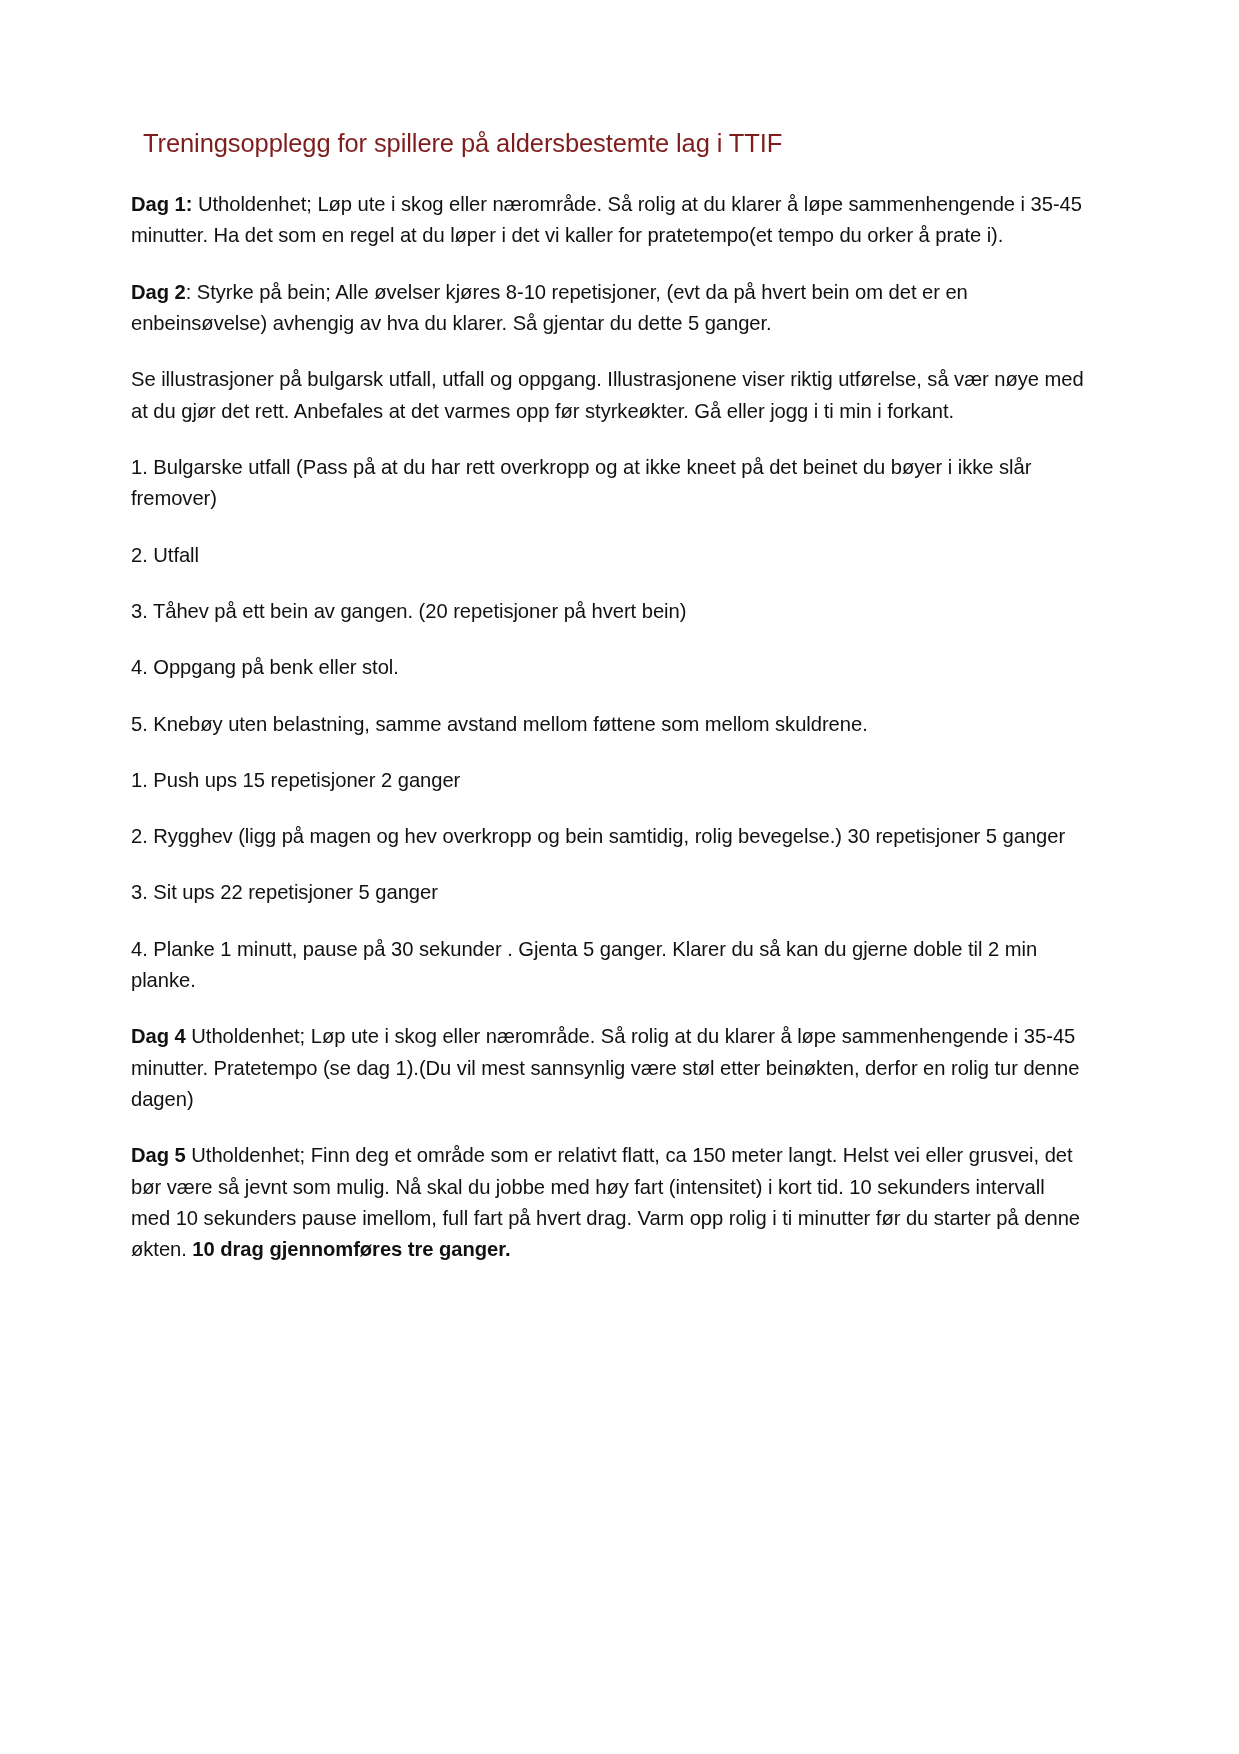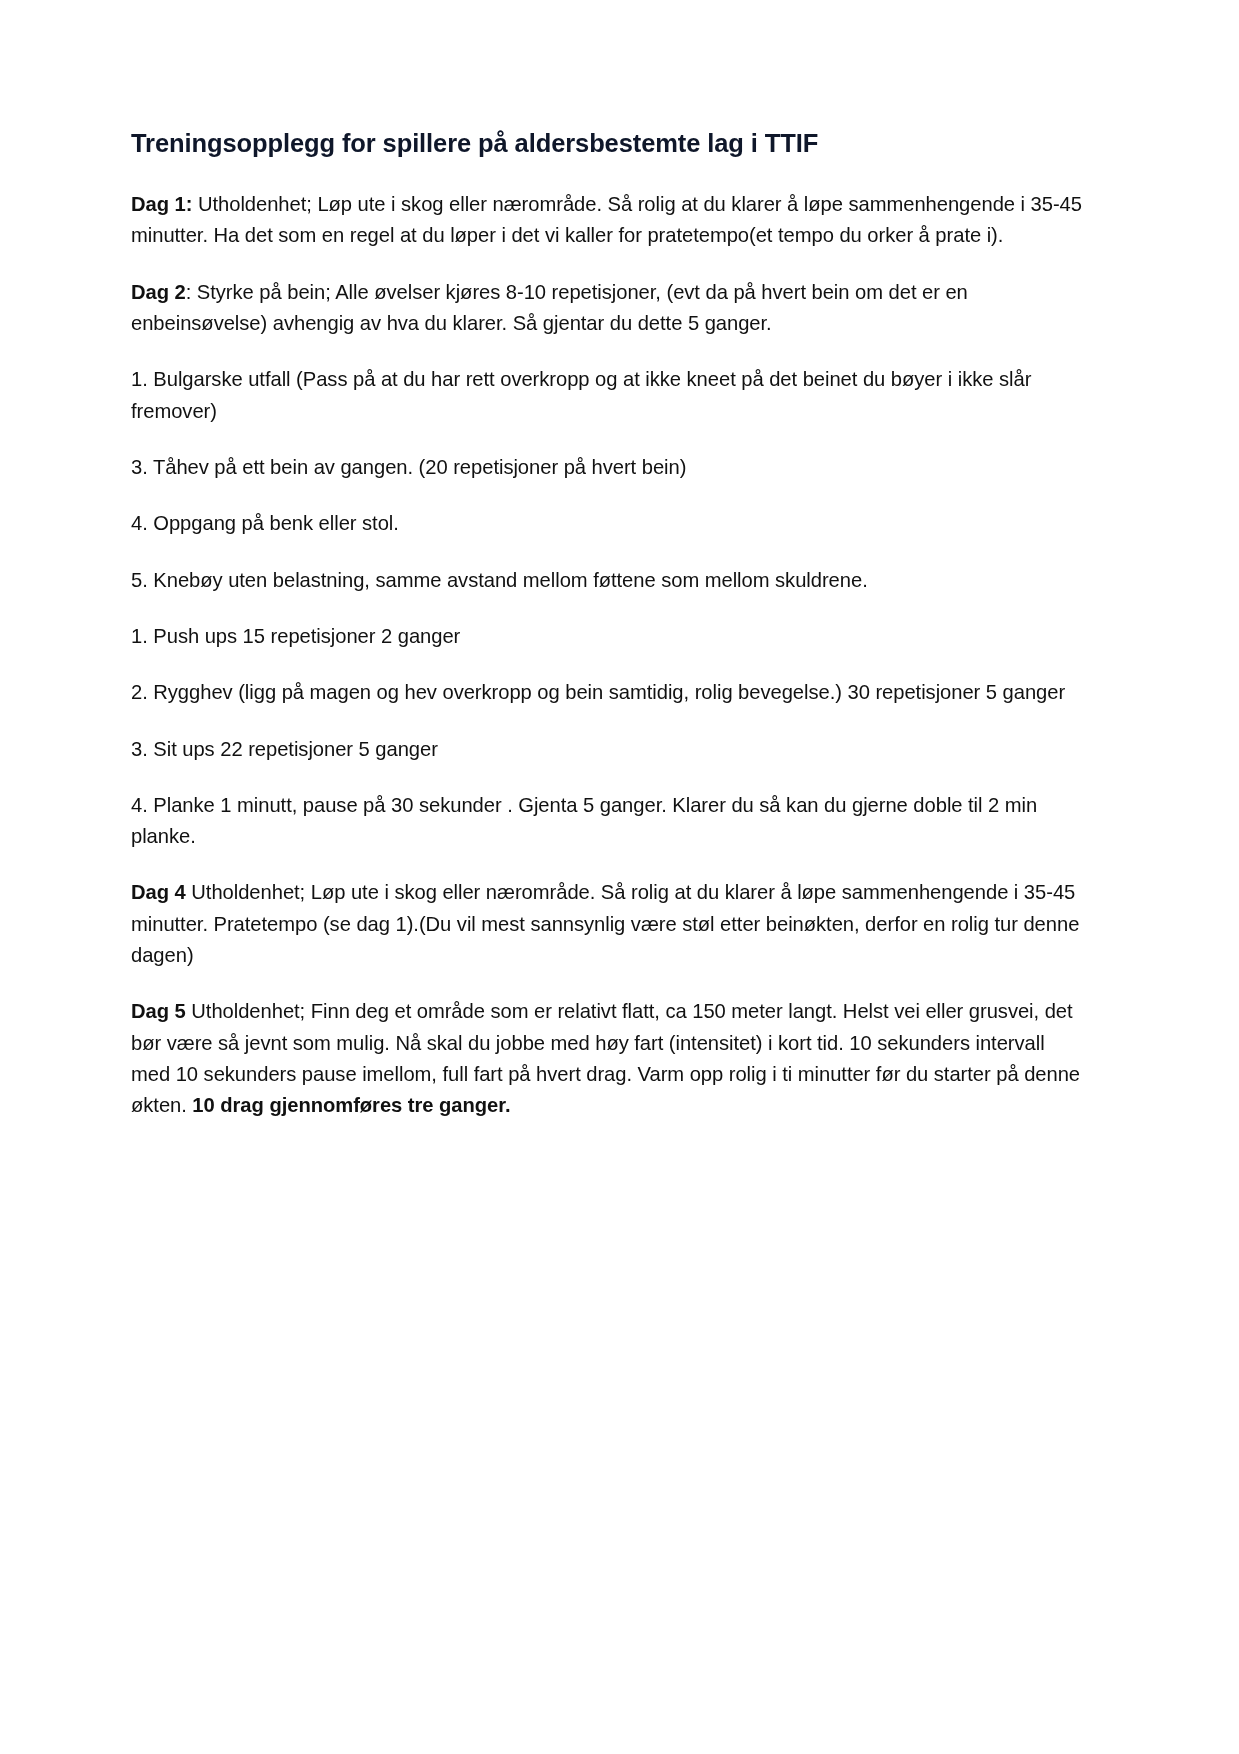--- a/index.html
+++ b/index.html
@@ -18,25 +18,25 @@
   .page {
     position: relative;
     width: 1239px;
     height: 1754px;
     background: #ffffff;
     box-sizing: border-box;
     padding: 128px 146px 0 131px;
   }
   .doc-title {
     font-size: 25.5px;
-    font-weight: 700;
+    font-weight: 400;
     line-height: 1.22;
     letter-spacing: -0.1px;
-    margin: 0 0 30px 0;
-    color: #0f172a;
+    margin: 0 0 30px 12px;
+    color: #7f1d1d;
   }
   .para {
     font-size: 20.2px;
     line-height: 1.55;
     margin: 0 8px 25px 0;
     color: #111111;
     letter-spacing: -0.05px;
     text-align: left;
   }
   .para:last-child {
@@ -49,21 +49,23 @@
 </head>
 <body>
 
 <div class="page">
 
   <h1 class="doc-title">Treningsopplegg for spillere på aldersbestemte lag i TTIF</h1>
 
   <div id="body-content">
       <p class="para"><span class="lbl">Dag 1:</span><span> Utholdenhet; Løp ute i skog eller nærområde. Så rolig at du klarer å løpe sammenhengende i 35-45 minutter. Ha det som en regel at du løper i det vi kaller for pratetempo(et tempo du orker å prate i).</span></p>
       <p class="para"><span class="lbl">Dag 2</span><span>: Styrke på bein; Alle øvelser kjøres 8-10 repetisjoner, (evt da på hvert bein om det er en enbeinsøvelse) avhengig av hva du klarer. Så gjentar du dette 5 ganger.</span></p>
+      <p class="para"><span>Se illustrasjoner på bulgarsk utfall, utfall og oppgang. Illustrasjonene viser riktig utførelse, så vær nøye med at du gjør det rett. Anbefales at det varmes opp før styrkeøkter. Gå eller jogg i ti min i forkant.</span></p>
       <p class="para"><span>1. Bulgarske utfall (Pass på at du har rett overkropp og at ikke kneet på det beinet du bøyer i ikke slår fremover)</span></p>
+      <p class="para"><span>2. Utfall</span></p>
       <p class="para"><span>3. Tåhev på ett bein av gangen. (20 repetisjoner på hvert bein)</span></p>
       <p class="para"><span>4. Oppgang på benk eller stol.</span></p>
       <p class="para"><span>5. Knebøy uten belastning,  samme avstand mellom føttene som mellom skuldrene.</span></p>
       <p class="para"><span>1. Push ups 15 repetisjoner 2 ganger</span></p>
       <p class="para"><span>2. Rygghev (ligg på magen og hev overkropp og bein samtidig, rolig bevegelse.) 30 repetisjoner 5 ganger</span></p>
       <p class="para"><span>3. Sit ups 22 repetisjoner 5 ganger</span></p>
       <p class="para"><span>4. Planke 1 minutt, pause på 30 sekunder . Gjenta 5 ganger. Klarer du så kan du gjerne doble til 2 min planke.</span></p>
       <p class="para"><span class="lbl">Dag 4</span><span> Utholdenhet; Løp ute i skog eller nærområde. Så rolig at du klarer å løpe sammenhengende i 35-45 minutter. Pratetempo (se dag 1).(Du vil mest sannsynlig være støl etter beinøkten, derfor en rolig tur denne dagen)</span></p>
       <p class="para"><span class="lbl">Dag 5</span><span> Utholdenhet; Finn deg et område som er relativt flatt, ca 150 meter langt. Helst vei eller grusvei, det bør være så jevnt som mulig. Nå skal du jobbe med høy fart (intensitet) i kort tid. 10 sekunders intervall med 10 sekunders pause imellom, full fart på hvert drag. Varm opp rolig i ti minutter før du starter på denne økten. </span><span class="lbl">10 drag gjennomføres tre ganger.</span></p>
     </div>

